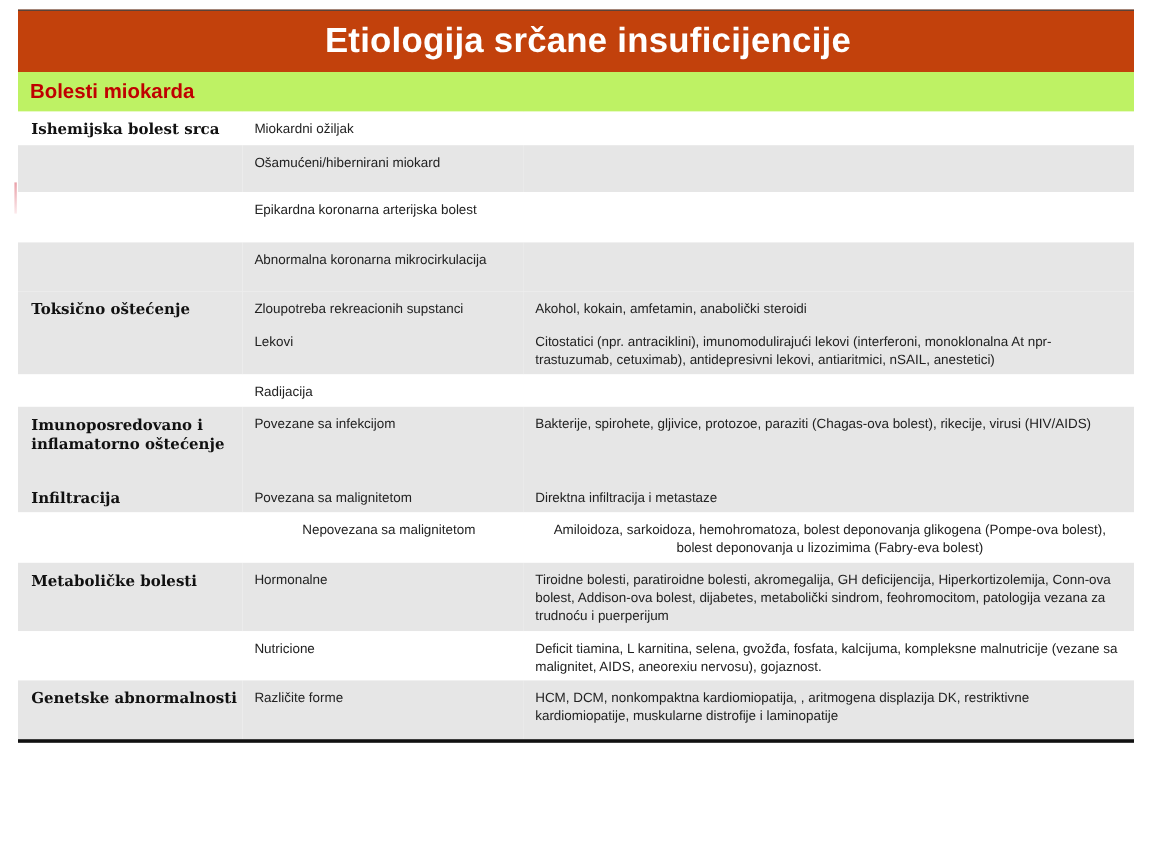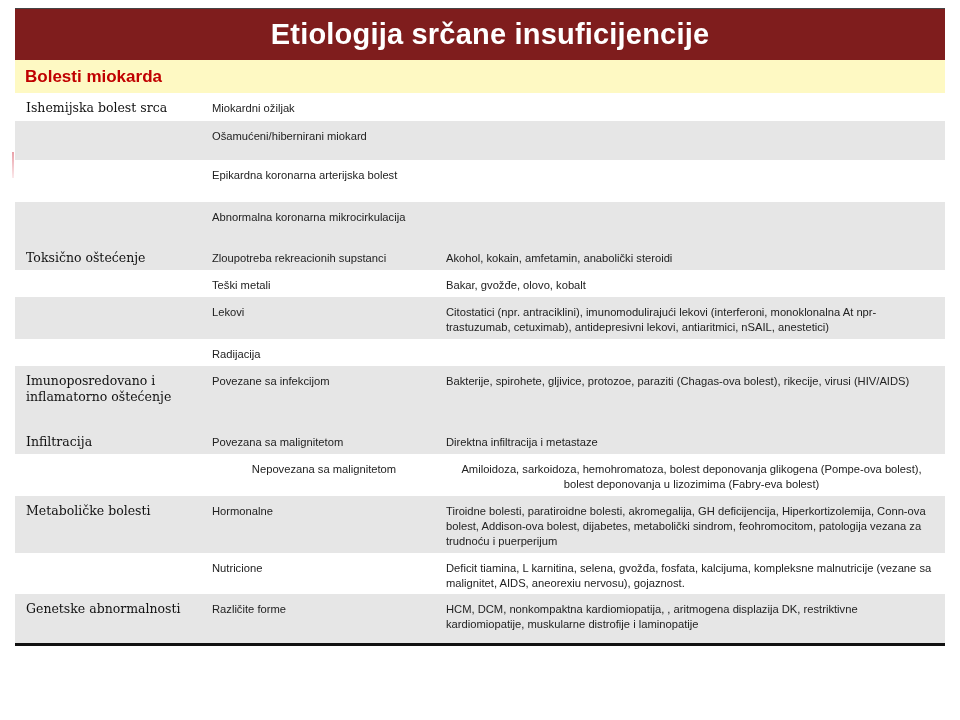--- a/index.html
+++ b/index.html
@@ -1,27 +1,27 @@
 <!DOCTYPE html>
 <html><head>
 <meta charset="utf-8">
 <style>
   html, body { margin:0; padding:0; background:#ffffff; }
   body { width:960px; height:720px; position:relative; overflow:hidden;
          font-family:"Liberation Sans", sans-serif; color:#111; }
   .slide { position:absolute; left:15px; top:8px; width:930px; }
-  .title-bar { height:51px; background:#7f1d1d; color:#fff; display:flex;
+  .title-bar { height:51px; background:#c2410c; color:#fff; display:flex;
                align-items:center; justify-content:center; border-top:1px solid #444; }
   .title-bar h1 { margin:0; font-size:29px; font-weight:bold; letter-spacing:0.2px; padding-left:20px;
                   font-family:"Liberation Sans", sans-serif; }
-  .section-row { height:33px; background:#fef9c3; display:flex; align-items:center; }
+  .section-row { height:33px; background:#bef264; display:flex; align-items:center; }
   .section-row span { color:#c00000; font-weight:bold; font-size:17px; padding-left:10px; }
   table { border-collapse:collapse; width:930px; table-layout:fixed; }
   td { vertical-align:top; padding:0; }
-  td.c1 { width:187px; padding:7px 0 0 11px; font-family:"DejaVu Serif", serif; font-weight:normal;
+  td.c1 { width:187px; padding:7px 0 0 11px; font-family:"DejaVu Serif", serif; font-weight:bold;
           font-size:12.5px; line-height:16px; box-sizing:border-box; color:#111; }
   td.c2 { width:234px; padding:8px 0 0 10px; font-size:11.2px; line-height:15px; box-sizing:border-box; color:#222; }
   td.c3 { padding:8px 8px 0 10px; font-size:11.2px; line-height:15px; box-sizing:border-box; color:#222; }
   tr.g { background:#e6e6e6; }
   tr.w { background:#ffffff; }
   .bottom-rule { height:3px; background:#111; width:930px; }
   .deco-mark { position:absolute; left:12px; top:152px; width:2px; height:26px;
                background:linear-gradient(#e9a0a8, #fbe9eb); }
 </style>
 </head>
@@ -56,25 +56,20 @@
         <tr class="g" style="height: 41px;">
           <td class="c1"></td>
           <td class="c2">Abnormalna koronarna mikrocirkulacija</td>
           <td class="c3"></td>
         </tr>
         <tr class="g" style="height: 27px;">
           <td class="c1">Toksično oštećenje</td>
           <td class="c2">Zloupotreba rekreacionih supstanci</td>
           <td class="c3">Akohol, kokain, amfetamin, anabolički steroidi</td>
         </tr>
-        <tr class="w" style="height: 27px;">
-          <td class="c1"></td>
-          <td class="c2">Teški metali</td>
-          <td class="c3">Bakar, gvožđe, olovo, kobalt</td>
-        </tr>
         <tr class="g" style="height: 42px;">
           <td class="c1"></td>
           <td class="c2">Lekovi</td>
           <td class="c3">Citostatici (npr. antraciklini), imunomodulirajući lekovi (interferoni, monoklonalna At npr- trastuzumab, cetuximab), antidepresivni lekovi, antiaritmici, nSAIL, anestetici)</td>
         </tr>
         <tr class="w" style="height: 27px;">
           <td class="c1"></td>
           <td class="c2">Radijacija</td>
           <td class="c3"></td>
         </tr>

